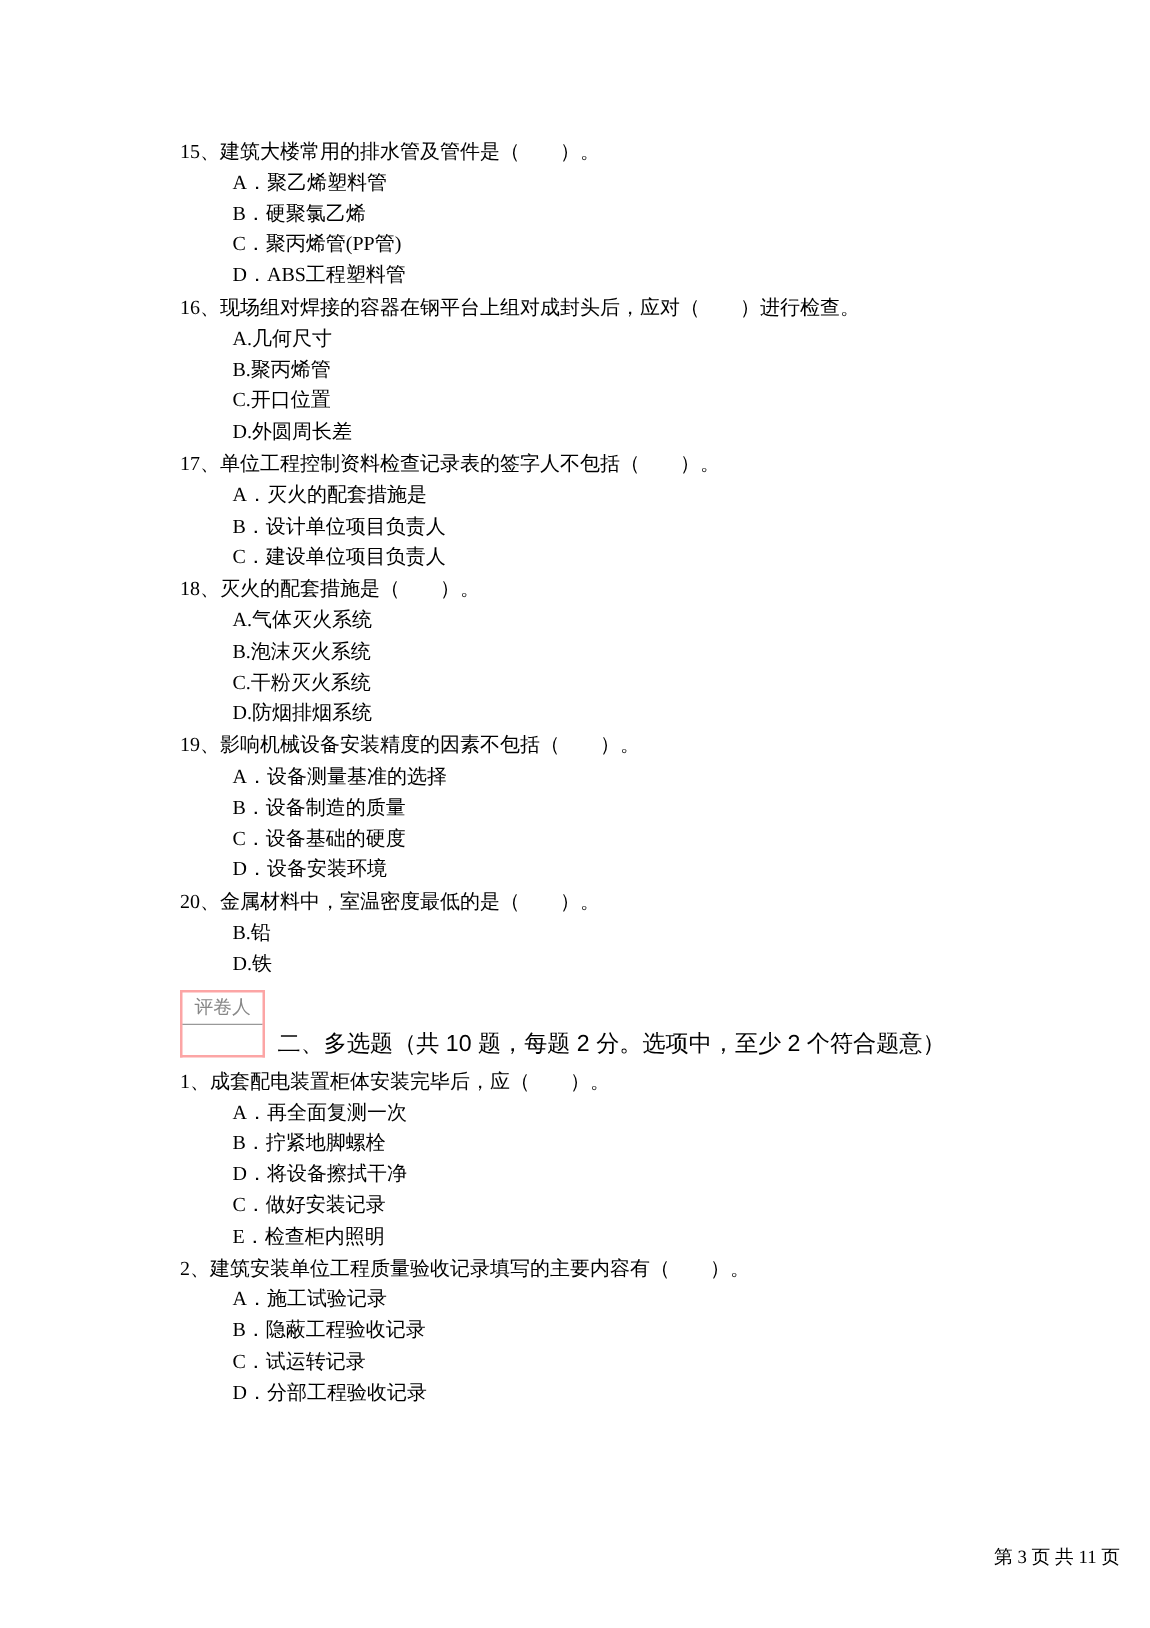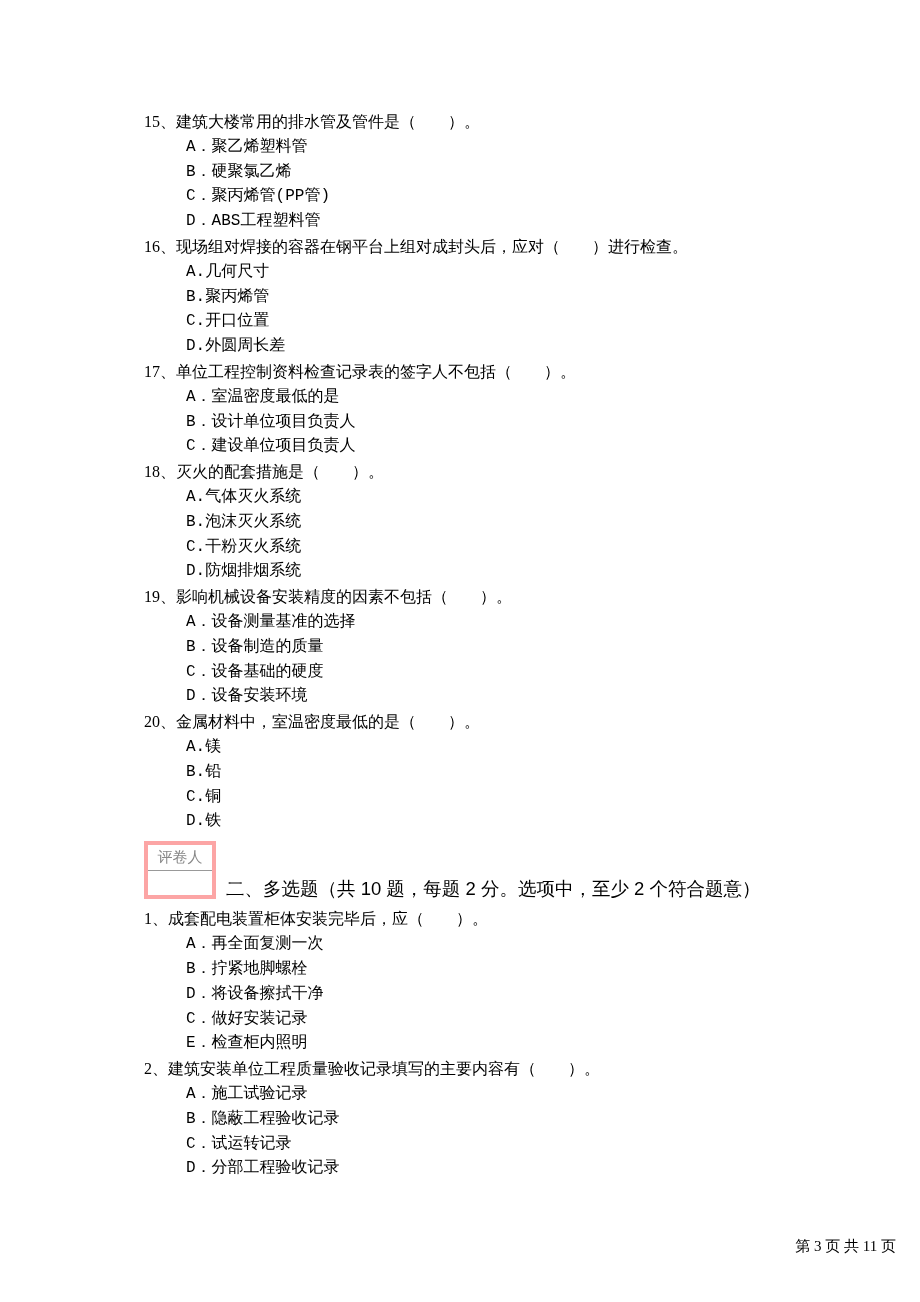--- a/index.html
+++ b/index.html
@@ -20,30 +20,29 @@
     position: relative;
   }
   .question {
     margin-bottom: 1px;
   }
   .qtext {
     display: block;
   }
   .options {
     padding-left: 42px;
-    font-family: Liberation Mono, monospace;
   }
   .opt {
     display: block;
   }
   .grader-box {
     margin-top: 6px;
     margin-bottom: 4px;
     border-collapse: collapse;
-    border: 4px solid #fca5a5;
+    border: 2px solid #fca5a5;
   }
   .grader-box td {
     border: 1px solid #999;
     width: 62px;
     height: 22px;
     text-align: center;
     vertical-align: middle;
     font-size: 15px;
     color: #888;
     font-family: "SimSun", "宋体", serif;
@@ -92,21 +91,21 @@
       <span class="opt">A.几何尺寸</span>
       <span class="opt">B.聚丙烯管</span>
       <span class="opt">C.开口位置</span>
       <span class="opt">D.外圆周长差</span>
     </div>
   </div>
 
   <div class="question">
     <span class="qtext"><span>17、</span><span>单位工程控制资料检查记录表的签字人不包括（　　）。</span></span>
     <div class="options">
-      <span class="opt">A．室温密度最低的是</span>
+      <span class="opt">A．灭火的配套措施是</span>
       <span class="opt">B．设计单位项目负责人</span>
       <span class="opt">C．建设单位项目负责人</span>
     </div>
   </div>
 
   <div class="question">
     <span class="qtext"><span>18、</span><span>灭火的配套措施是（　　）。</span></span>
     <div class="options">
       <span class="opt">A.气体灭火系统</span>
       <span class="opt">B.泡沫灭火系统</span>
@@ -121,23 +120,21 @@
       <span class="opt">A．设备测量基准的选择</span>
       <span class="opt">B．设备制造的质量</span>
       <span class="opt">C．设备基础的硬度</span>
       <span class="opt">D．设备安装环境</span>
     </div>
   </div>
 
   <div class="question">
     <span class="qtext"><span>20、</span><span>金属材料中，室温密度最低的是（　　）。</span></span>
     <div class="options">
-      <span class="opt">A.镁</span>
       <span class="opt">B.铅</span>
-      <span class="opt">C.铜</span>
       <span class="opt">D.铁</span>
     </div>
   </div>
 
   <div class="section-row">
     <table class="grader-box">
       <tbody>
           <tr>
             <td>评卷人</td>
           </tr>

